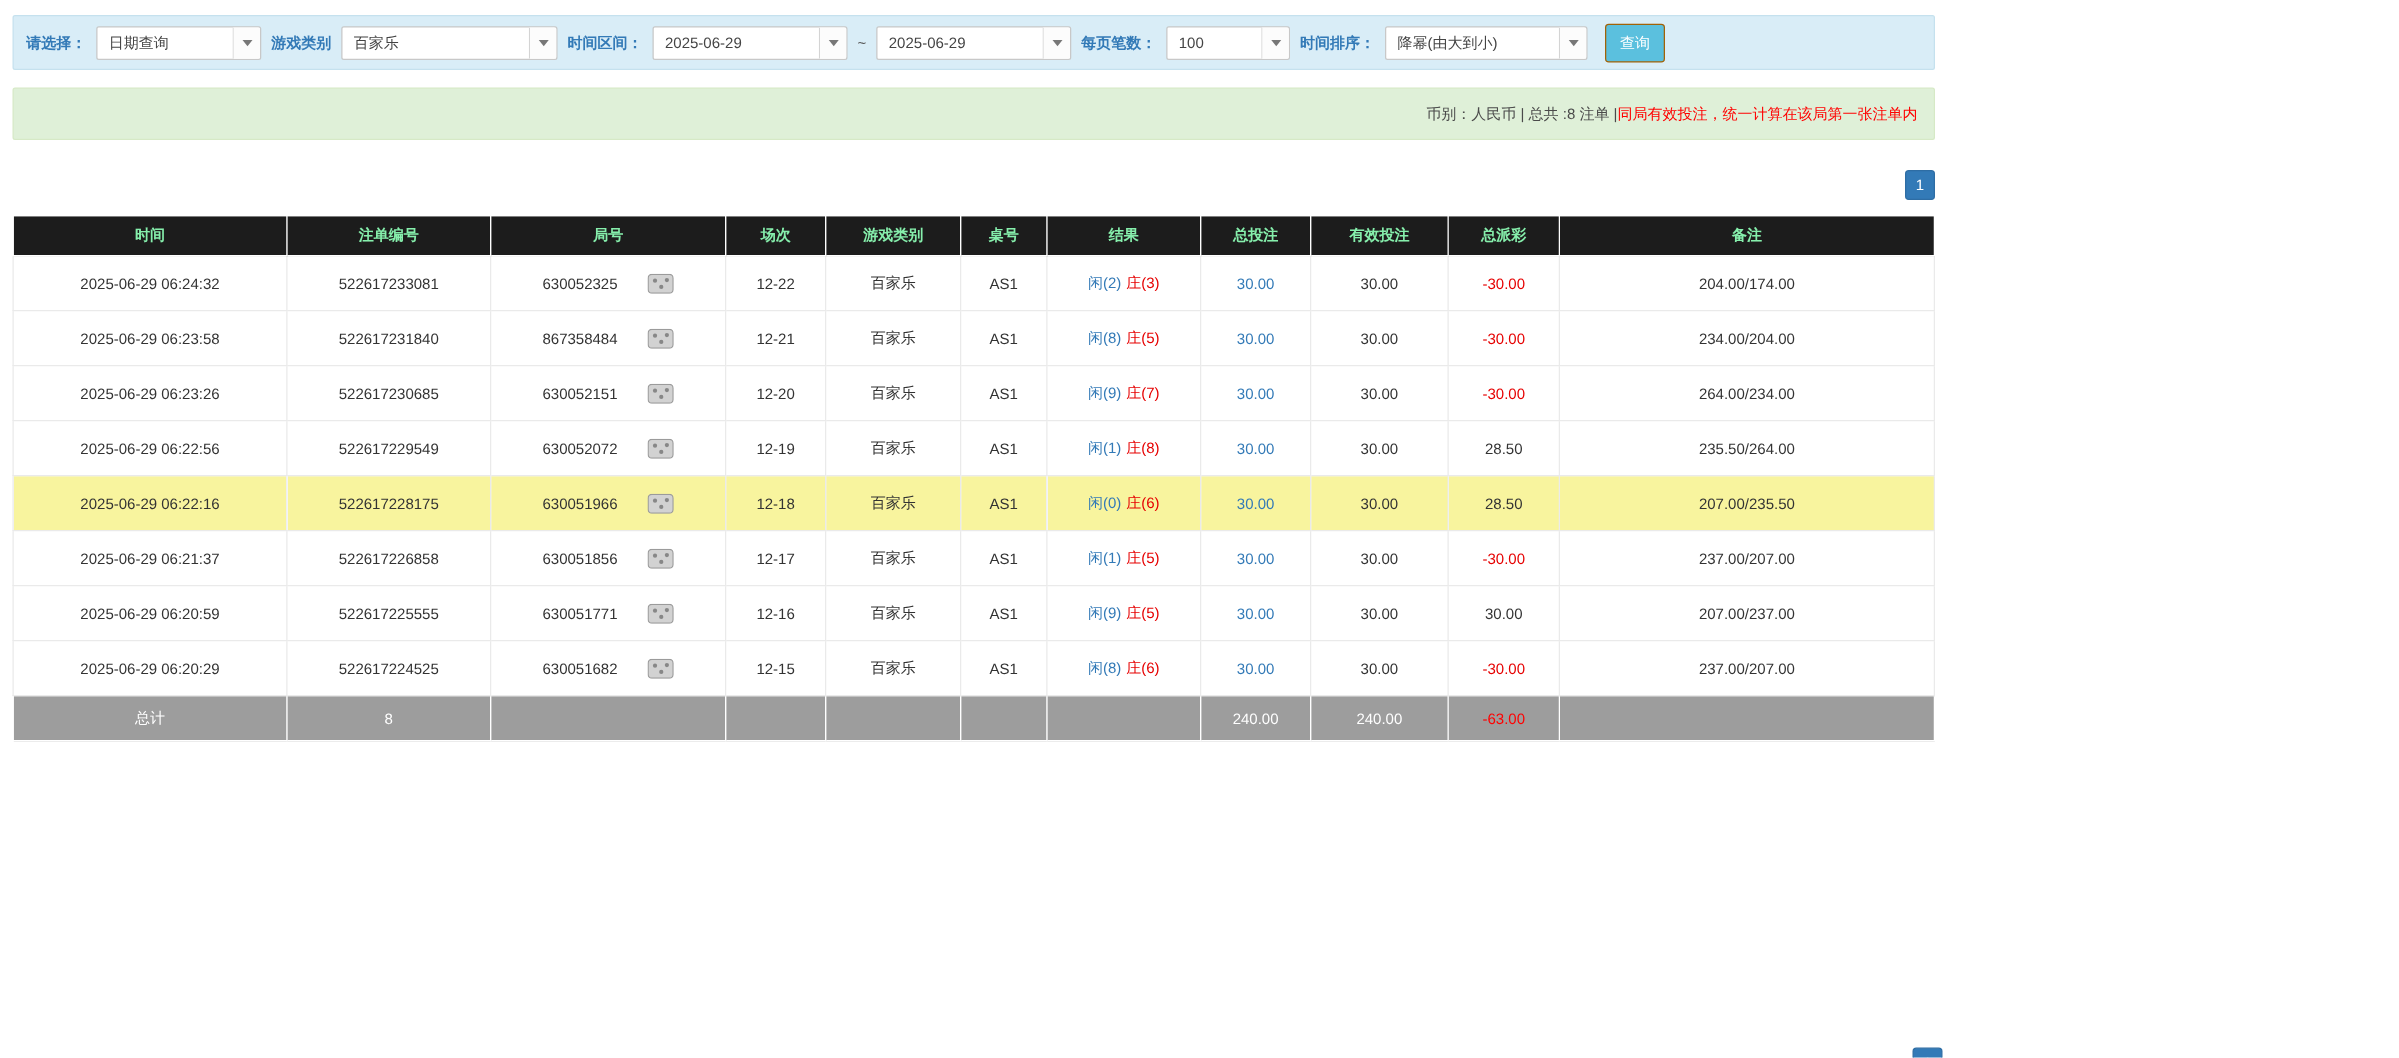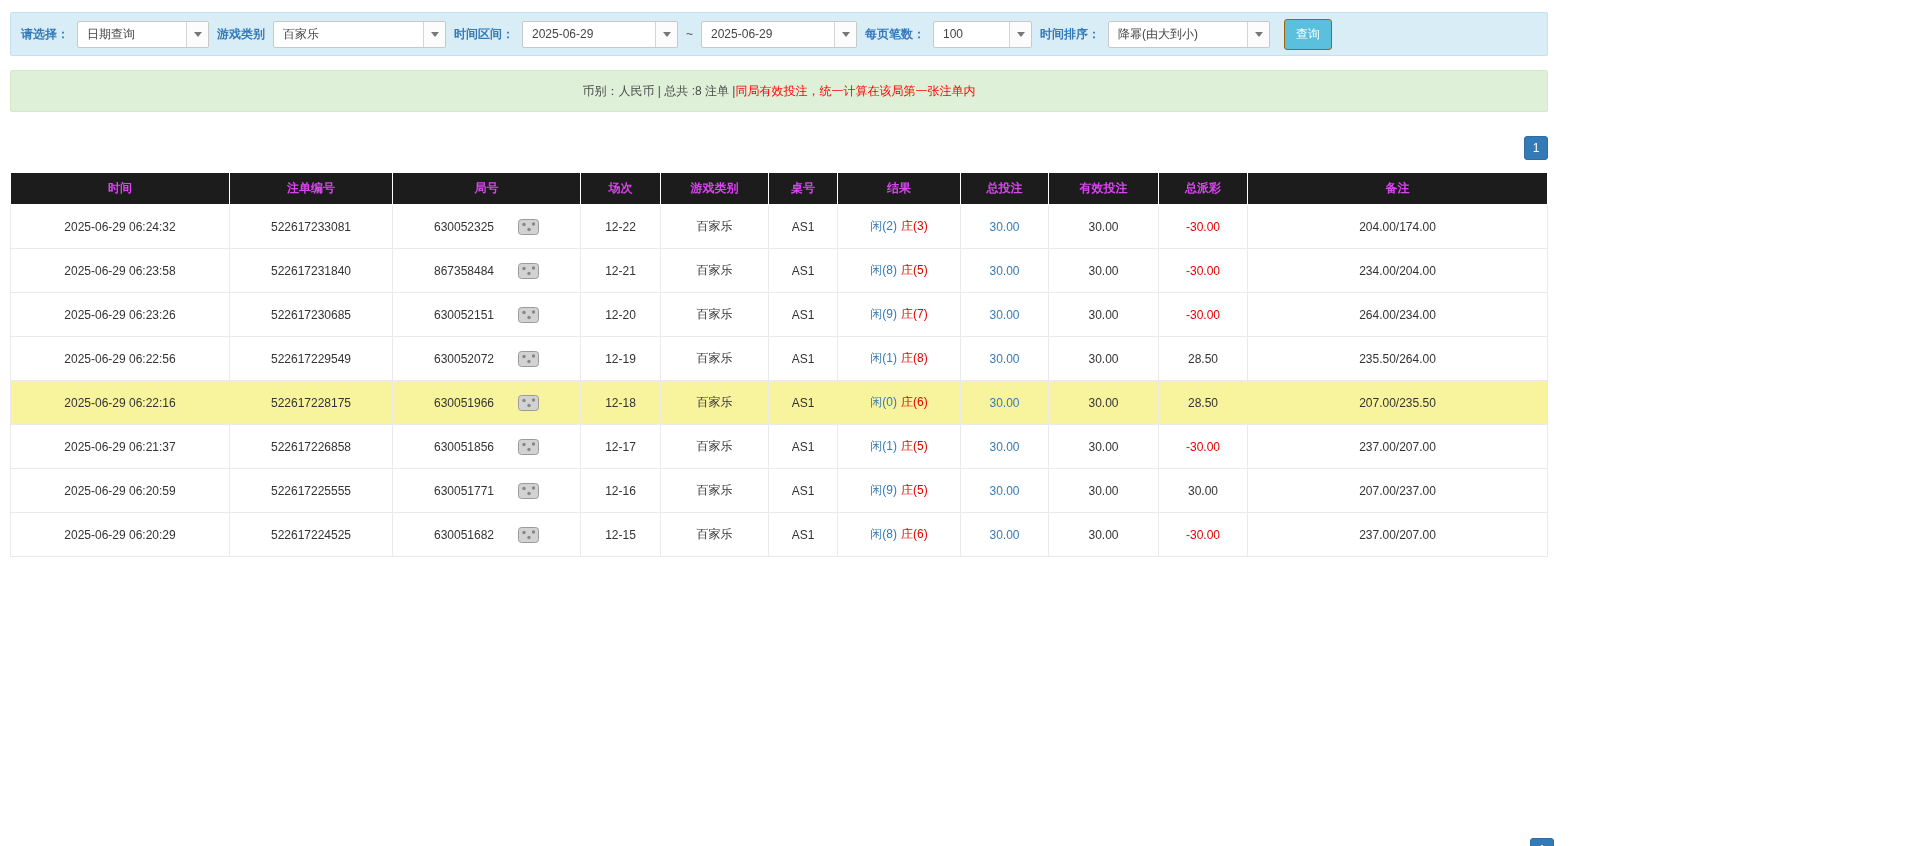--- a/index.html
+++ b/index.html
@@ -34,37 +34,37 @@
   .tilde { color:#555; }
   .search-btn {
     background:#5bc0de; border:1px solid #a16207; color:#fff;
     font-size:12px; padding:6px 11px; border-radius:3px; cursor:pointer; margin-left:6px;
     font-family:inherit;
   }
 
   
   .info-bar {
     margin-top:14px; background:#dff0d8; border:1px solid #d6e9c6; border-radius:2px;
-    height:42px; display:flex; align-items:center; justify-content:center;
+    height:42px; display:flex; align-items:center; justify-content:flex-end;
     padding:0 13px; font-size:12px; color:#4a4a4a;
   }
   .info-bar .notice { color:#ff0000; }
 
   
   .pagination-top { display:flex; justify-content:flex-end; margin:24px 0 12px; }
   .page-btn {
     min-width:24px; height:24px; background:#337ab7; border:1px solid #2e6da4;
     color:#fff; font-size:12px; border-radius:3px; cursor:pointer; font-family:inherit;
   }
   .pagination-bottom { position:absolute; top:838px; left:1530px; }
 
   
   table { width:100%; border-collapse:collapse; table-layout:fixed; font-size:12px; }
   thead th {
-    background:#1c1c1c; color:#d946ef; font-weight:bold;
+    background:#1c1c1c; color:#86efac; font-weight:bold;
     padding:7px 4px; border:1px solid #fff; 
   }
   tbody td {
     background:#fff; border:1px solid #eaeaea; padding:13px 4px;
     text-align:center; color:#333; vertical-align:middle;
     overflow:hidden; white-space:nowrap;
   }
   tbody tr.hl td { background:#f8f49e; }
   tfoot td {
     background:#9d9d9d; color:#fff; border:1px solid #fff;
@@ -396,20 +396,33 @@
     </td>
     <td>
       <a class="bet-link">30.00</a>
     </td>
     <td>30.00</td>
     <td class="red">-30.00</td>
     <td>237.00/207.00</td>
   </tr>
 </tbody>
     <tfoot>
+      <tr>
+        <td>总计</td>
+        <td>8</td>
+        <td></td>
+          <td></td>
+        <td></td>
+          <td></td>
+        <td></td>
+        <td>240.00</td>
+        <td>240.00</td>
+        <td class="red">-63.00</td>
+        <td></td>
+      </tr>
     </tfoot>
   </table>
 
 </div>
 
 <div class="pagination-bottom">
   <button class="page-btn">1</button>
 </div>
 
 </body></html>

